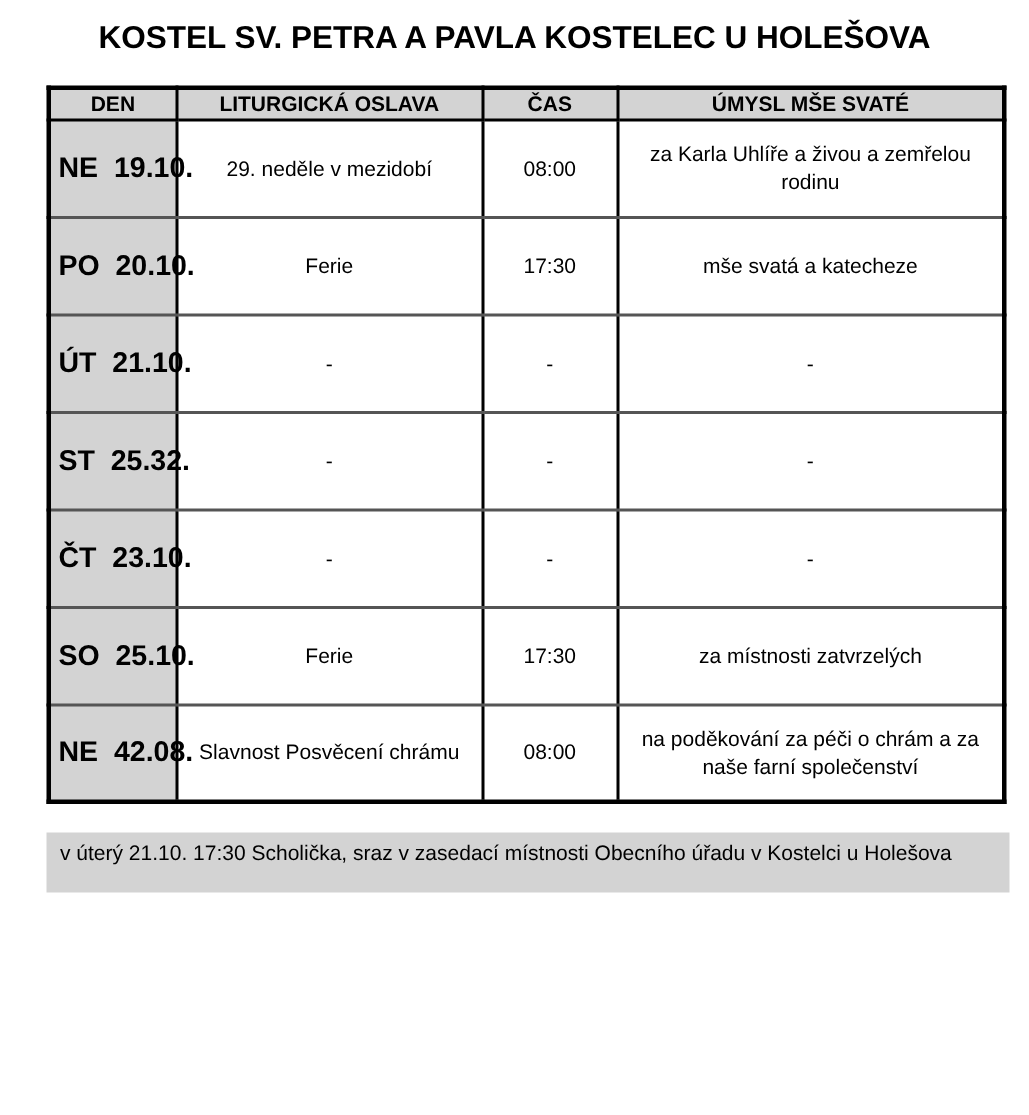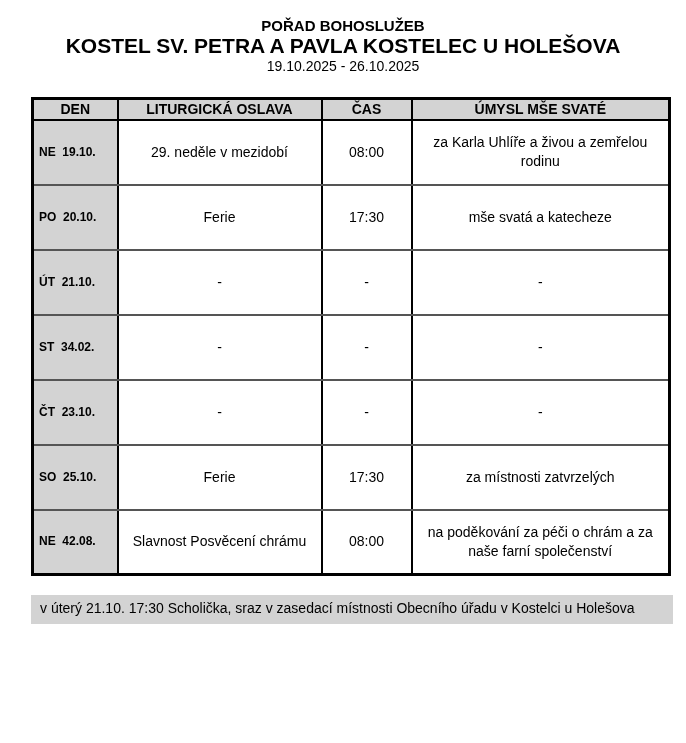--- a/index.html
+++ b/index.html
@@ -67,45 +67,43 @@
     height: 65px;
     line-height: 19px;
     padding: 2px 10px;
   }
   table.schedule td.day-cell {
     background: #d3d3d3;
     font-weight: bold;
     text-align: left;
     padding: 2px 2px 2px 5px;
     white-space: pre;
-    font-size: 12px;
+    font-size: 19px;
   }
   table.schedule td.celeb-cell { padding: 2px 14px; border-radius: 22px; }
   table.schedule td.time-cell  { padding: 2px 4px; }
 
   
   .footer-note {
     margin: 19px 0 0 31px;
     width: 642px;
     background: #d3d3d3;
     font-size: 14px;
     line-height: 21px;
-    padding: 3px 9px 5px 9px;
+    padding: 3px 9px 16px 9px;
     text-align: left;
   }
 </style>
 </head>
 <body>
 
 <div class="doc">
 
   <header class="titles">
-    <div class="title-main">POŘAD BOHOSLUŽEB</div>
     <div class="title-sub">KOSTEL SV. PETRA A PAVLA KOSTELEC U HOLEŠOVA</div>
-    <div class="title-dates">19.10.2025 - 26.10.2025</div>
   </header>
 
   <table class="schedule">
     <colgroup>
       <col class="col-day">
         <col class="col-celeb">
         <col class="col-time">
         <col class="col-int">
     </colgroup>
     <thead>
@@ -129,21 +127,21 @@
         <td class="time-cell">17:30</td>
         <td class="int-cell">mše svatá a katecheze</td>
       </tr>
       <tr>
         <td class="day-cell">ÚT  21.10.</td>
         <td class="celeb-cell">-</td>
         <td class="time-cell">-</td>
         <td class="int-cell">-</td>
       </tr>
       <tr>
-        <td class="day-cell">ST  34.02.</td>
+        <td class="day-cell">ST  25.32.</td>
         <td class="celeb-cell">-</td>
         <td class="time-cell">-</td>
         <td class="int-cell">-</td>
       </tr>
       <tr>
         <td class="day-cell">ČT  23.10.</td>
         <td class="celeb-cell">-</td>
         <td class="time-cell">-</td>
         <td class="int-cell">-</td>
       </tr>

